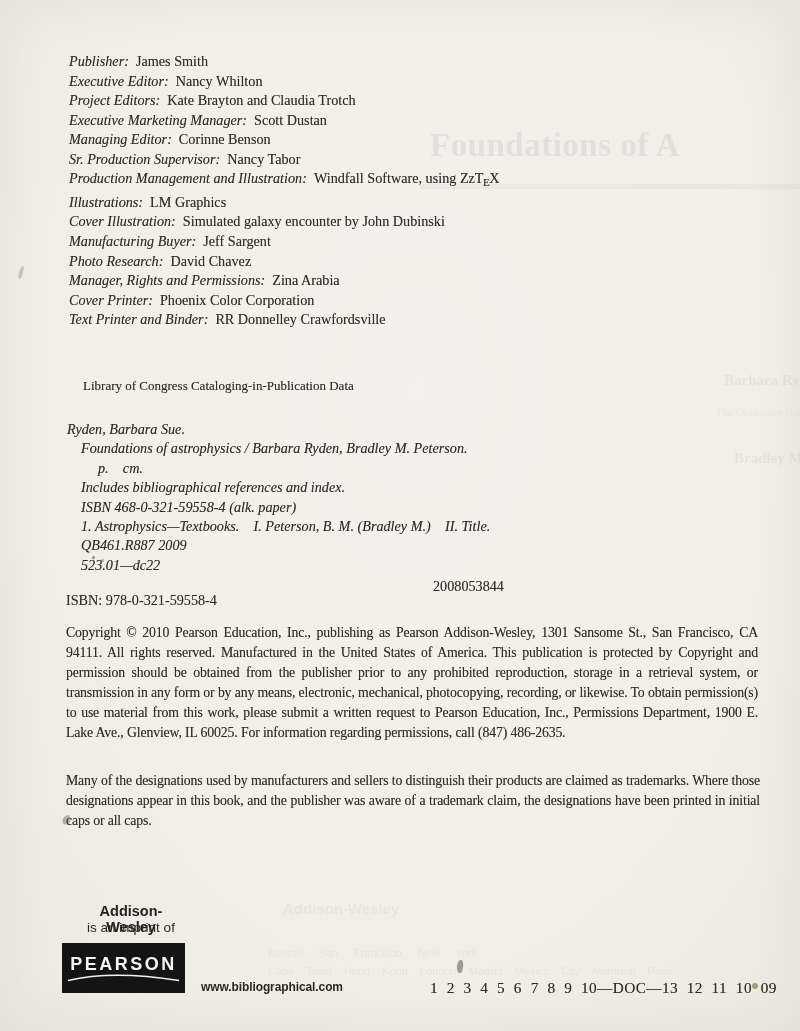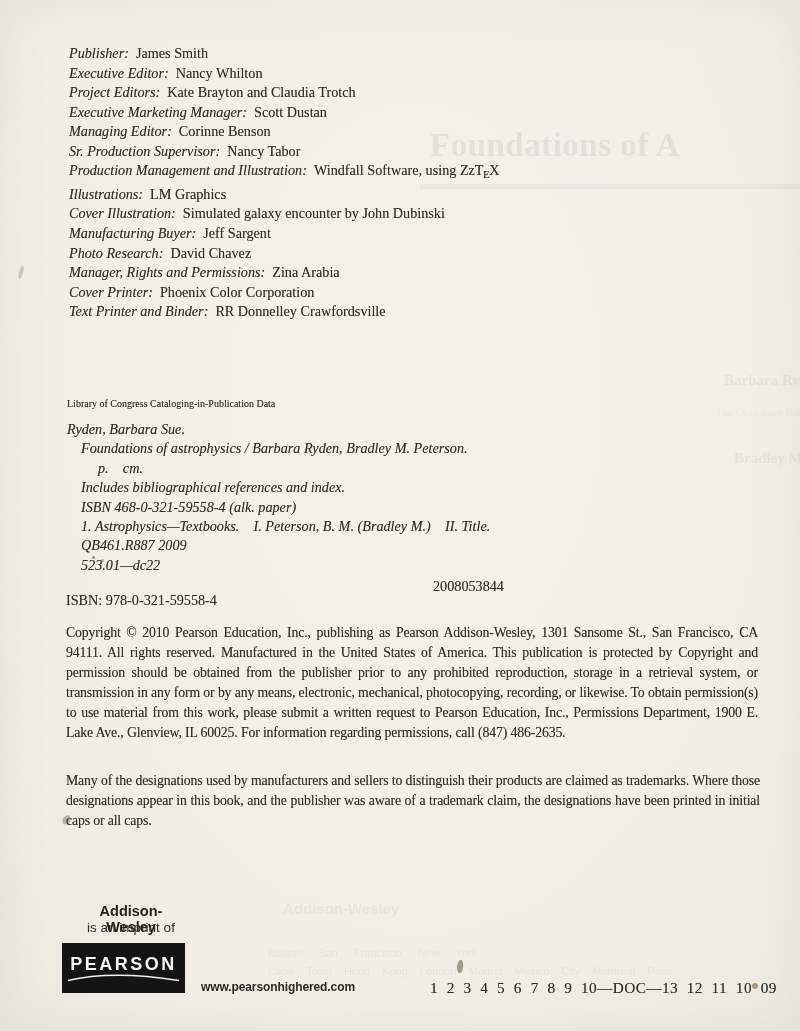--- a/index.html
+++ b/index.html
@@ -6,26 +6,26 @@
   .page{
     position:relative;width:800px;height:1031px;overflow:hidden;
     background:radial-gradient(ellipse at 52% 38%, #f4f1ea 0%, #f2efe7 55%, #ece9e0 100%);
     box-shadow:inset 0 0 55px rgba(90,80,60,0.07);
     font-family:"Liberation Serif", serif;
     color:#332c26;
   }
   .ink{ text-shadow:0 0 0.4px rgba(52,46,40,0.45); }
 
   
-  .credits{position:absolute;left:69px;top:44px;font-size:14.2px;line-height:19.55px;}
+  .credits{position:absolute;left:69px;top:52px;font-size:14.2px;line-height:19.55px;}
   .credit-label{font-style:italic;margin-right:7px;}
   .tex-e{font-size:0.78em;vertical-align:-0.28em;margin:0 -0.5px;}
 
   .photo-credits{position:absolute;left:68px;top:348px;font-size:14.2px;}
-  .loc-heading{position:absolute;left:67px;top:378px;font-size:10px;margin-top:20px;}
+  .loc-heading{position:absolute;left:83px;top:378px;font-size:13px;}
 
   .cip{position:absolute;left:67px;top:420px;font-size:14.2px;line-height:19.4px;font-style:italic;}
   .ind-1{padding-left:14px;}
   .ind-2{padding-left:31px;}
   .lccn{position:absolute;left:433px;top:578px;font-size:14.2px;}
   .isbn-line{position:absolute;left:66px;top:592px;font-size:14.2px;}
 
   .para{position:absolute;left:66px;font-size:13.8px;line-height:20px;
         text-align:justify;letter-spacing:-0.15px;}
   .copyright{top:623px;width:692px;}
@@ -175,21 +175,21 @@
   <div class="imprint-sub">is an imprint of</div>
 
   <div class="pearson-logo">
     <svg width="123" height="50" viewBox="0 0 123 50">
       <rect x="0" y="0" width="123" height="50" fill="#141414"></rect>
       <text x="61.5" y="26.5" text-anchor="middle" fill="#f5f4ef" font-family="Liberation Sans, sans-serif" font-size="18" font-weight="600" letter-spacing="2.5">PEARSON</text>
       <path d="M6,37.5 Q50,27 117,37.5" stroke="#f2f1ec" stroke-width="1.6" fill="none"></path>
     </svg>
   </div>
 
-  <div class="site-url">www.pearsonhighered.com</div>
+  <div class="site-url">www.bibliographical.com</div>
   <div class="printer-key ink">1 2 3 4 5 6 7 8 9 10—DOC—13 12 11 10 09</div>
 
   <div class="speck s1"></div>
   <div class="speck s2"></div>
   <div class="speck s3"></div>
   <div class="speck s4"></div>
   <div class="speck s5"></div>
 
 </div>
 

